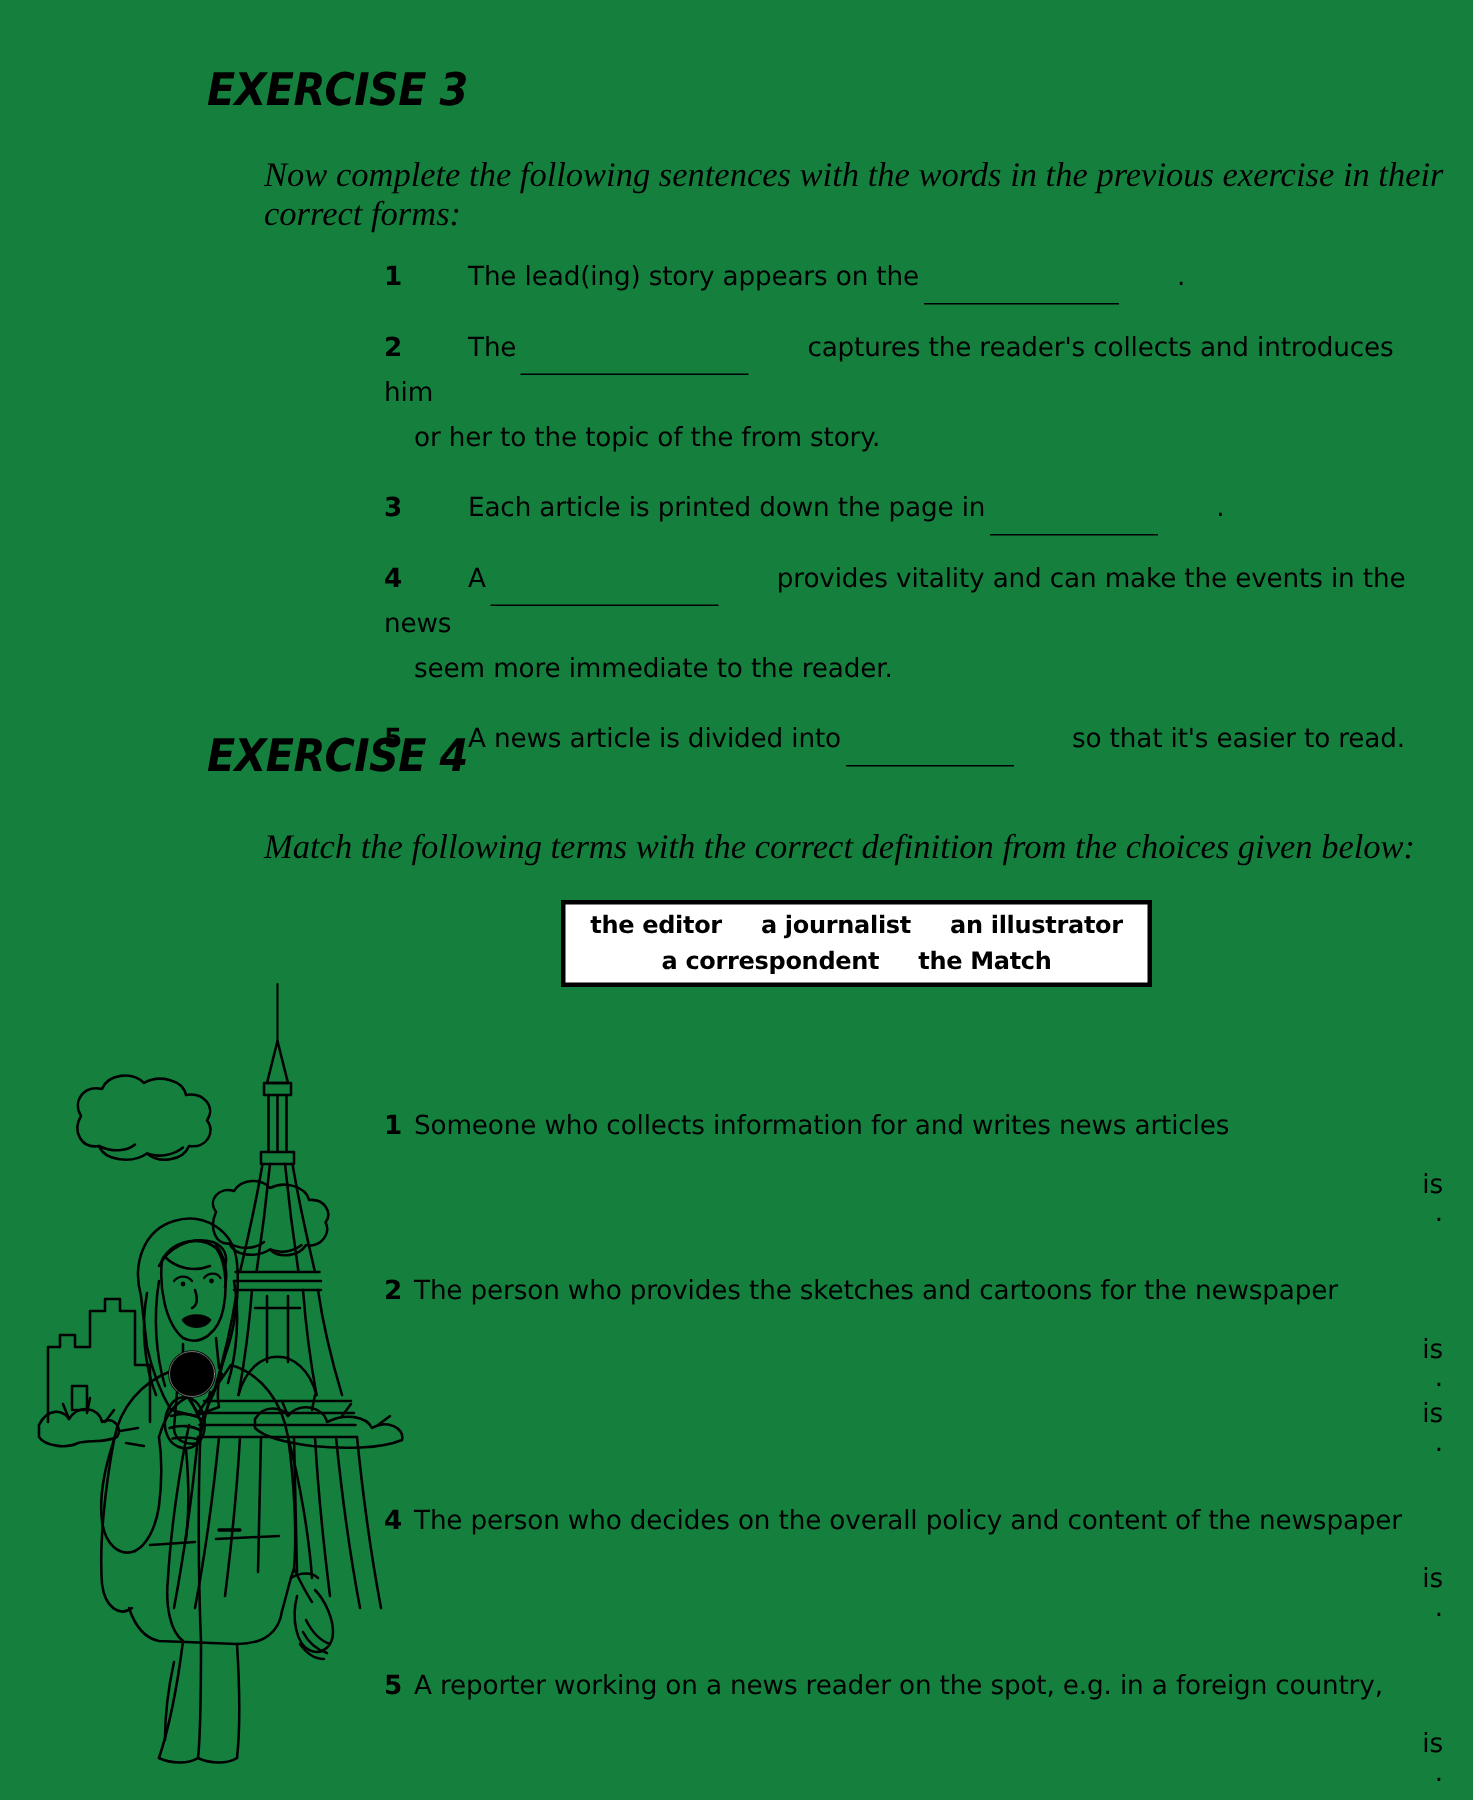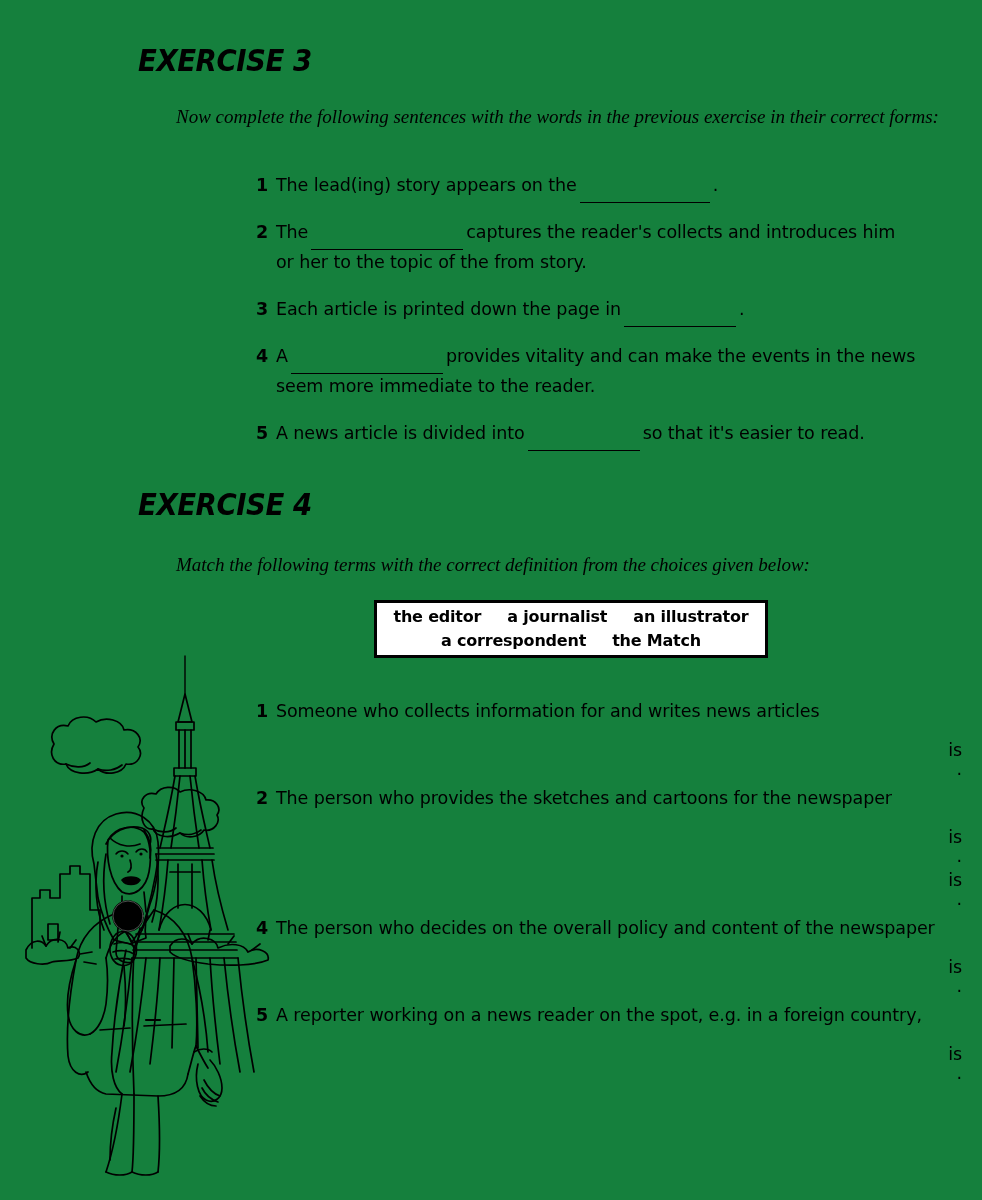--- a/index.html
+++ b/index.html
@@ -36,21 +36,21 @@
     white-space: nowrap;
   }
   #ex3-heading { left: 138px; top: 46px; }
   #ex4-heading { left: 138px; top: 490px; }
 
   
   .instruction {
     position: absolute;
     font-family: "Liberation Serif", serif;
     font-style: italic;
-    font-size: 19px;
+    font-size: 23px;
     line-height: 26px;
   }
   #ex3-instruction { left: 176px; top: 104px; width: 790px; }
   #ex4-instruction { left: 176px; top: 552px; width: 790px; }
 
   
   .q-list { position: absolute; }
   #ex3-list { left: 256px; top: 170px; width: 706px; }
   .q-item {
     position: relative;
@@ -61,20 +61,21 @@
     line-height: 30px;
     letter-spacing: -0.1px;
   }
   .q-num {
     font-weight: bold;
     display: inline-block;
     width: 20px;
   }
   .q-body {
     display: inline;
+    margin-left: 36px;
   }
   
   .blank {
     display: inline-block;
     border-bottom: 1.6px solid #000;
     vertical-align: bottom;
     margin: 0 3px -3px 3px;
     height: 15px;
   }
   .blank.w-short { width: 112px; }
@@ -114,21 +115,21 @@
 
   
   #ex4-list { left: 256px; top: 696px; width: 706px; }
   .m-item {
     margin-bottom: 17px;
     font-family: "DejaVu Sans", sans-serif;
     font-size: 17.5px;
     line-height: 30px;
     letter-spacing: -0.1px;
   }
-  .m-prompt { display: block; }
+  .m-prompt { display: block; margin-top: 40px; }
   .m-answer {
     display: flex;
     align-items: flex-end;
     padding-left: 36px;
     margin-top: 14px;
     height: 26px;
     flex-direction: column;
   }
   .m-answer .is-label {
     font-size: 17.5px;

